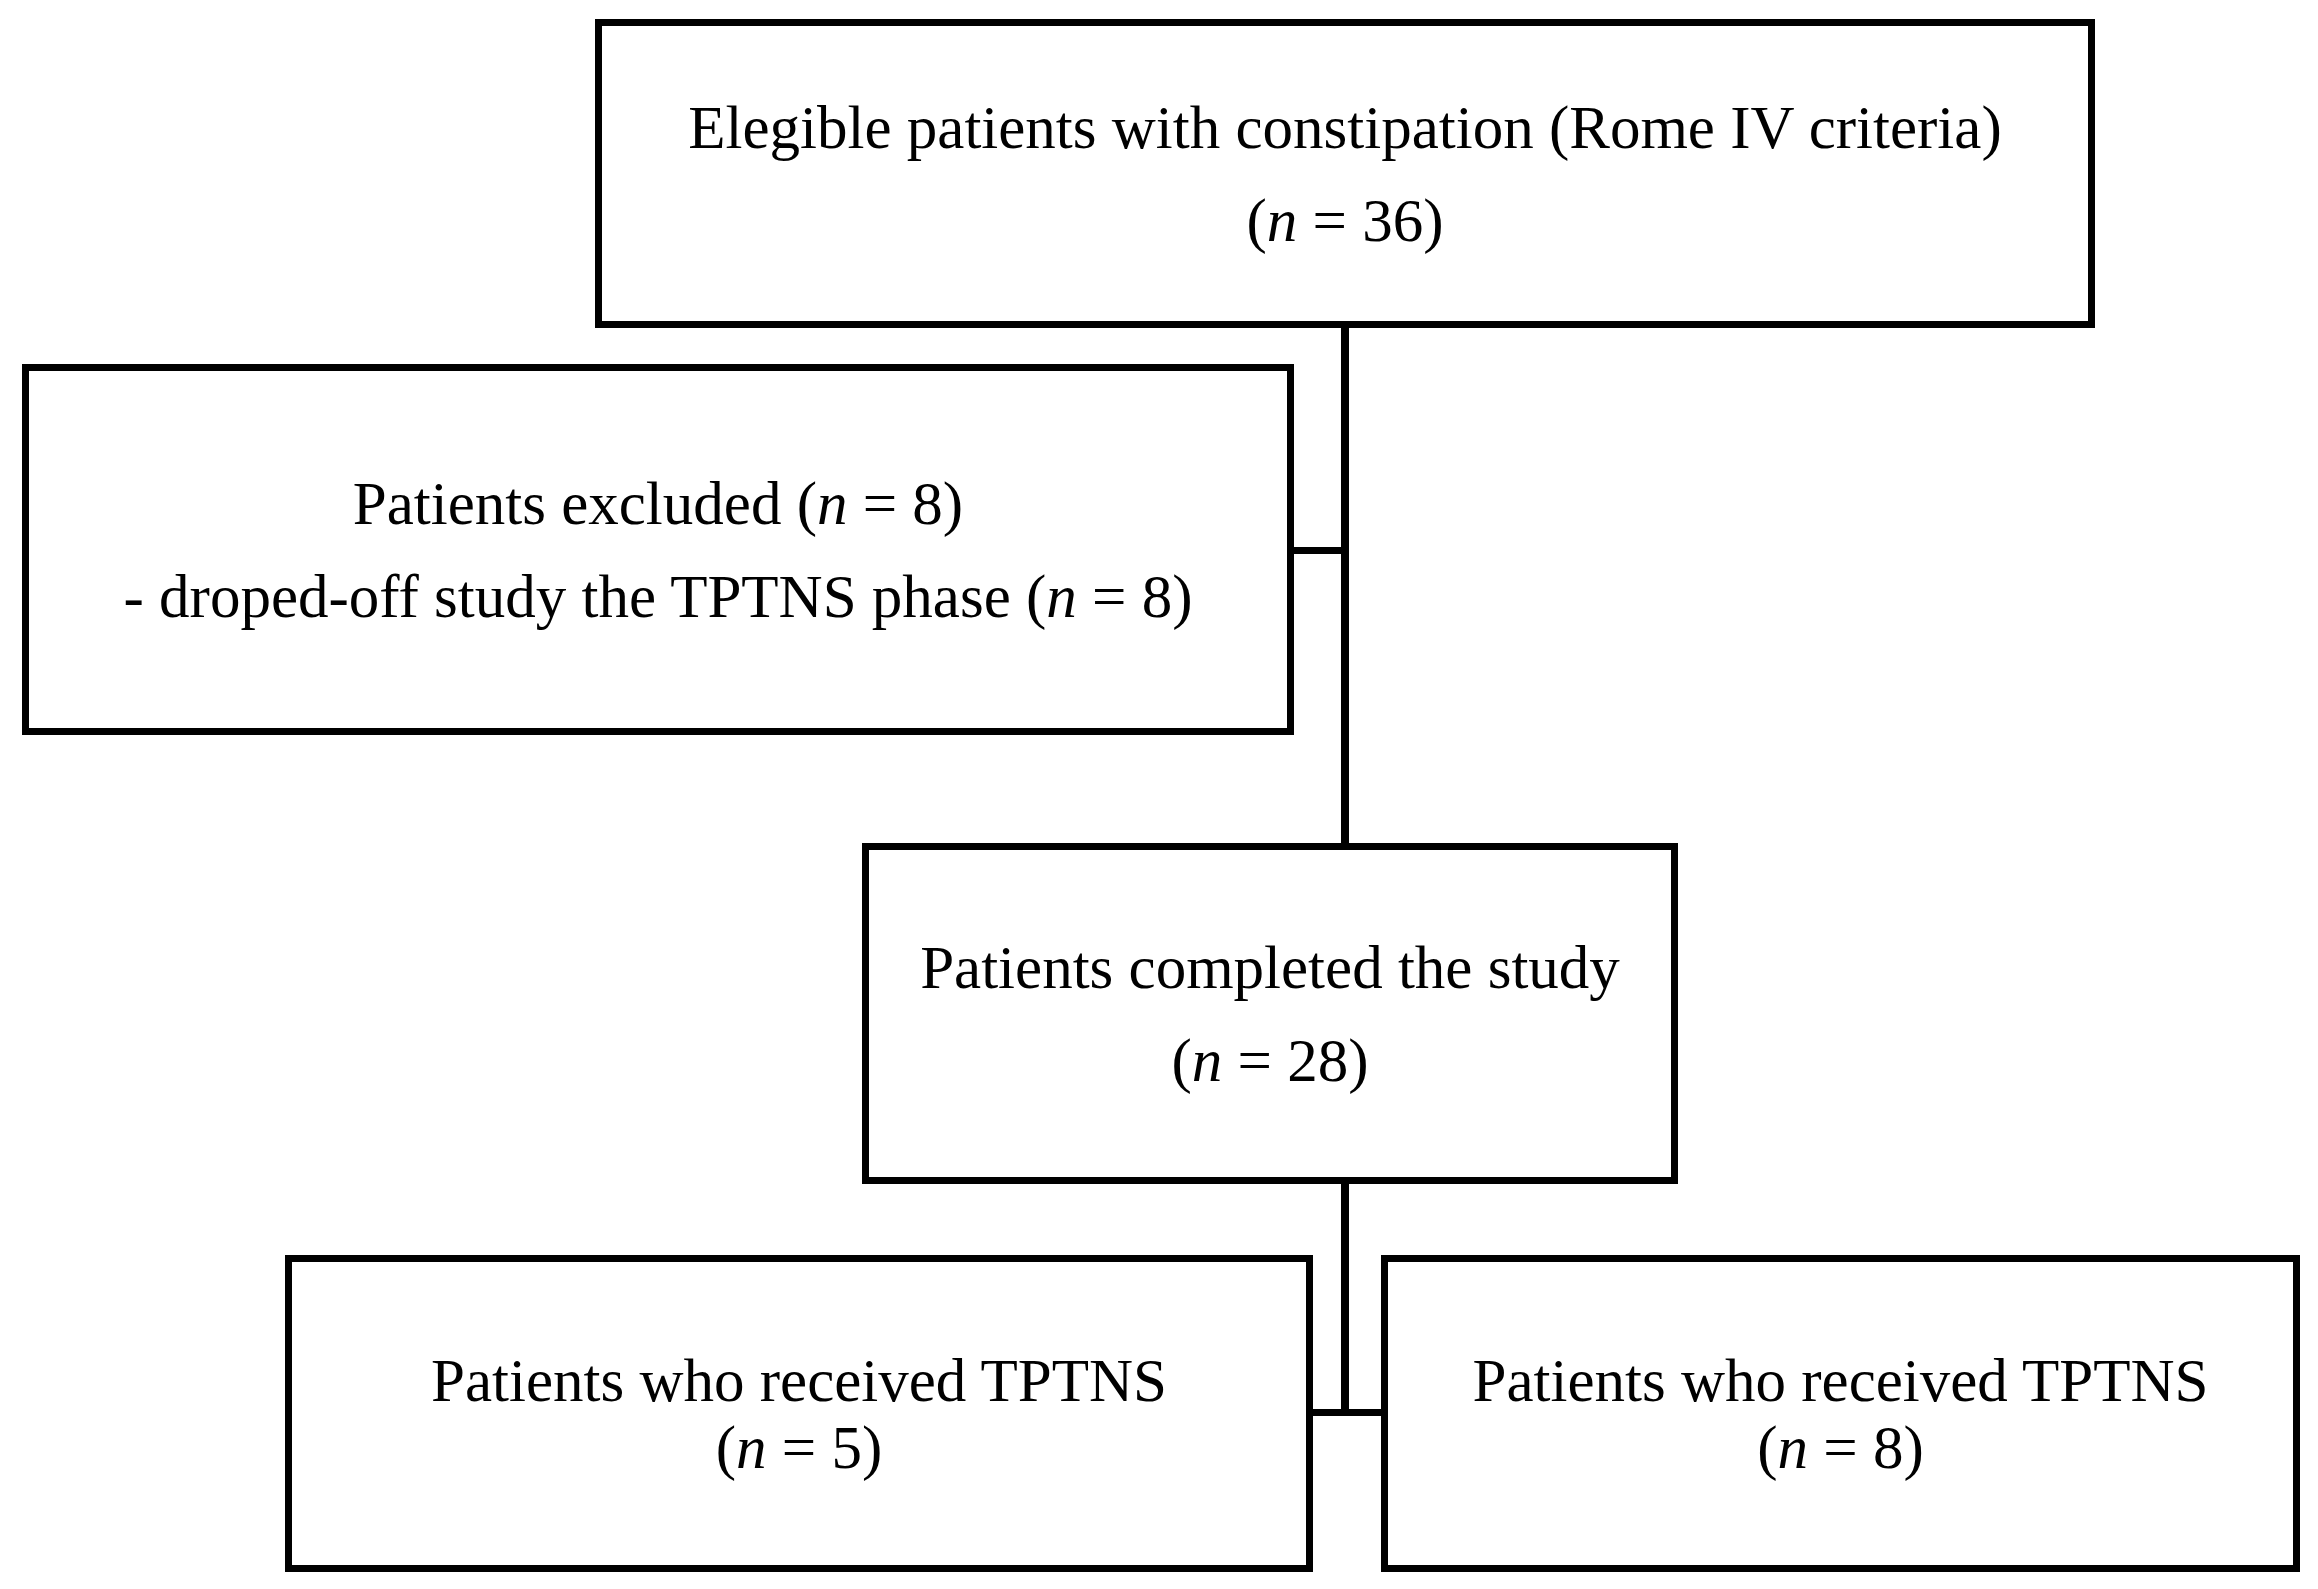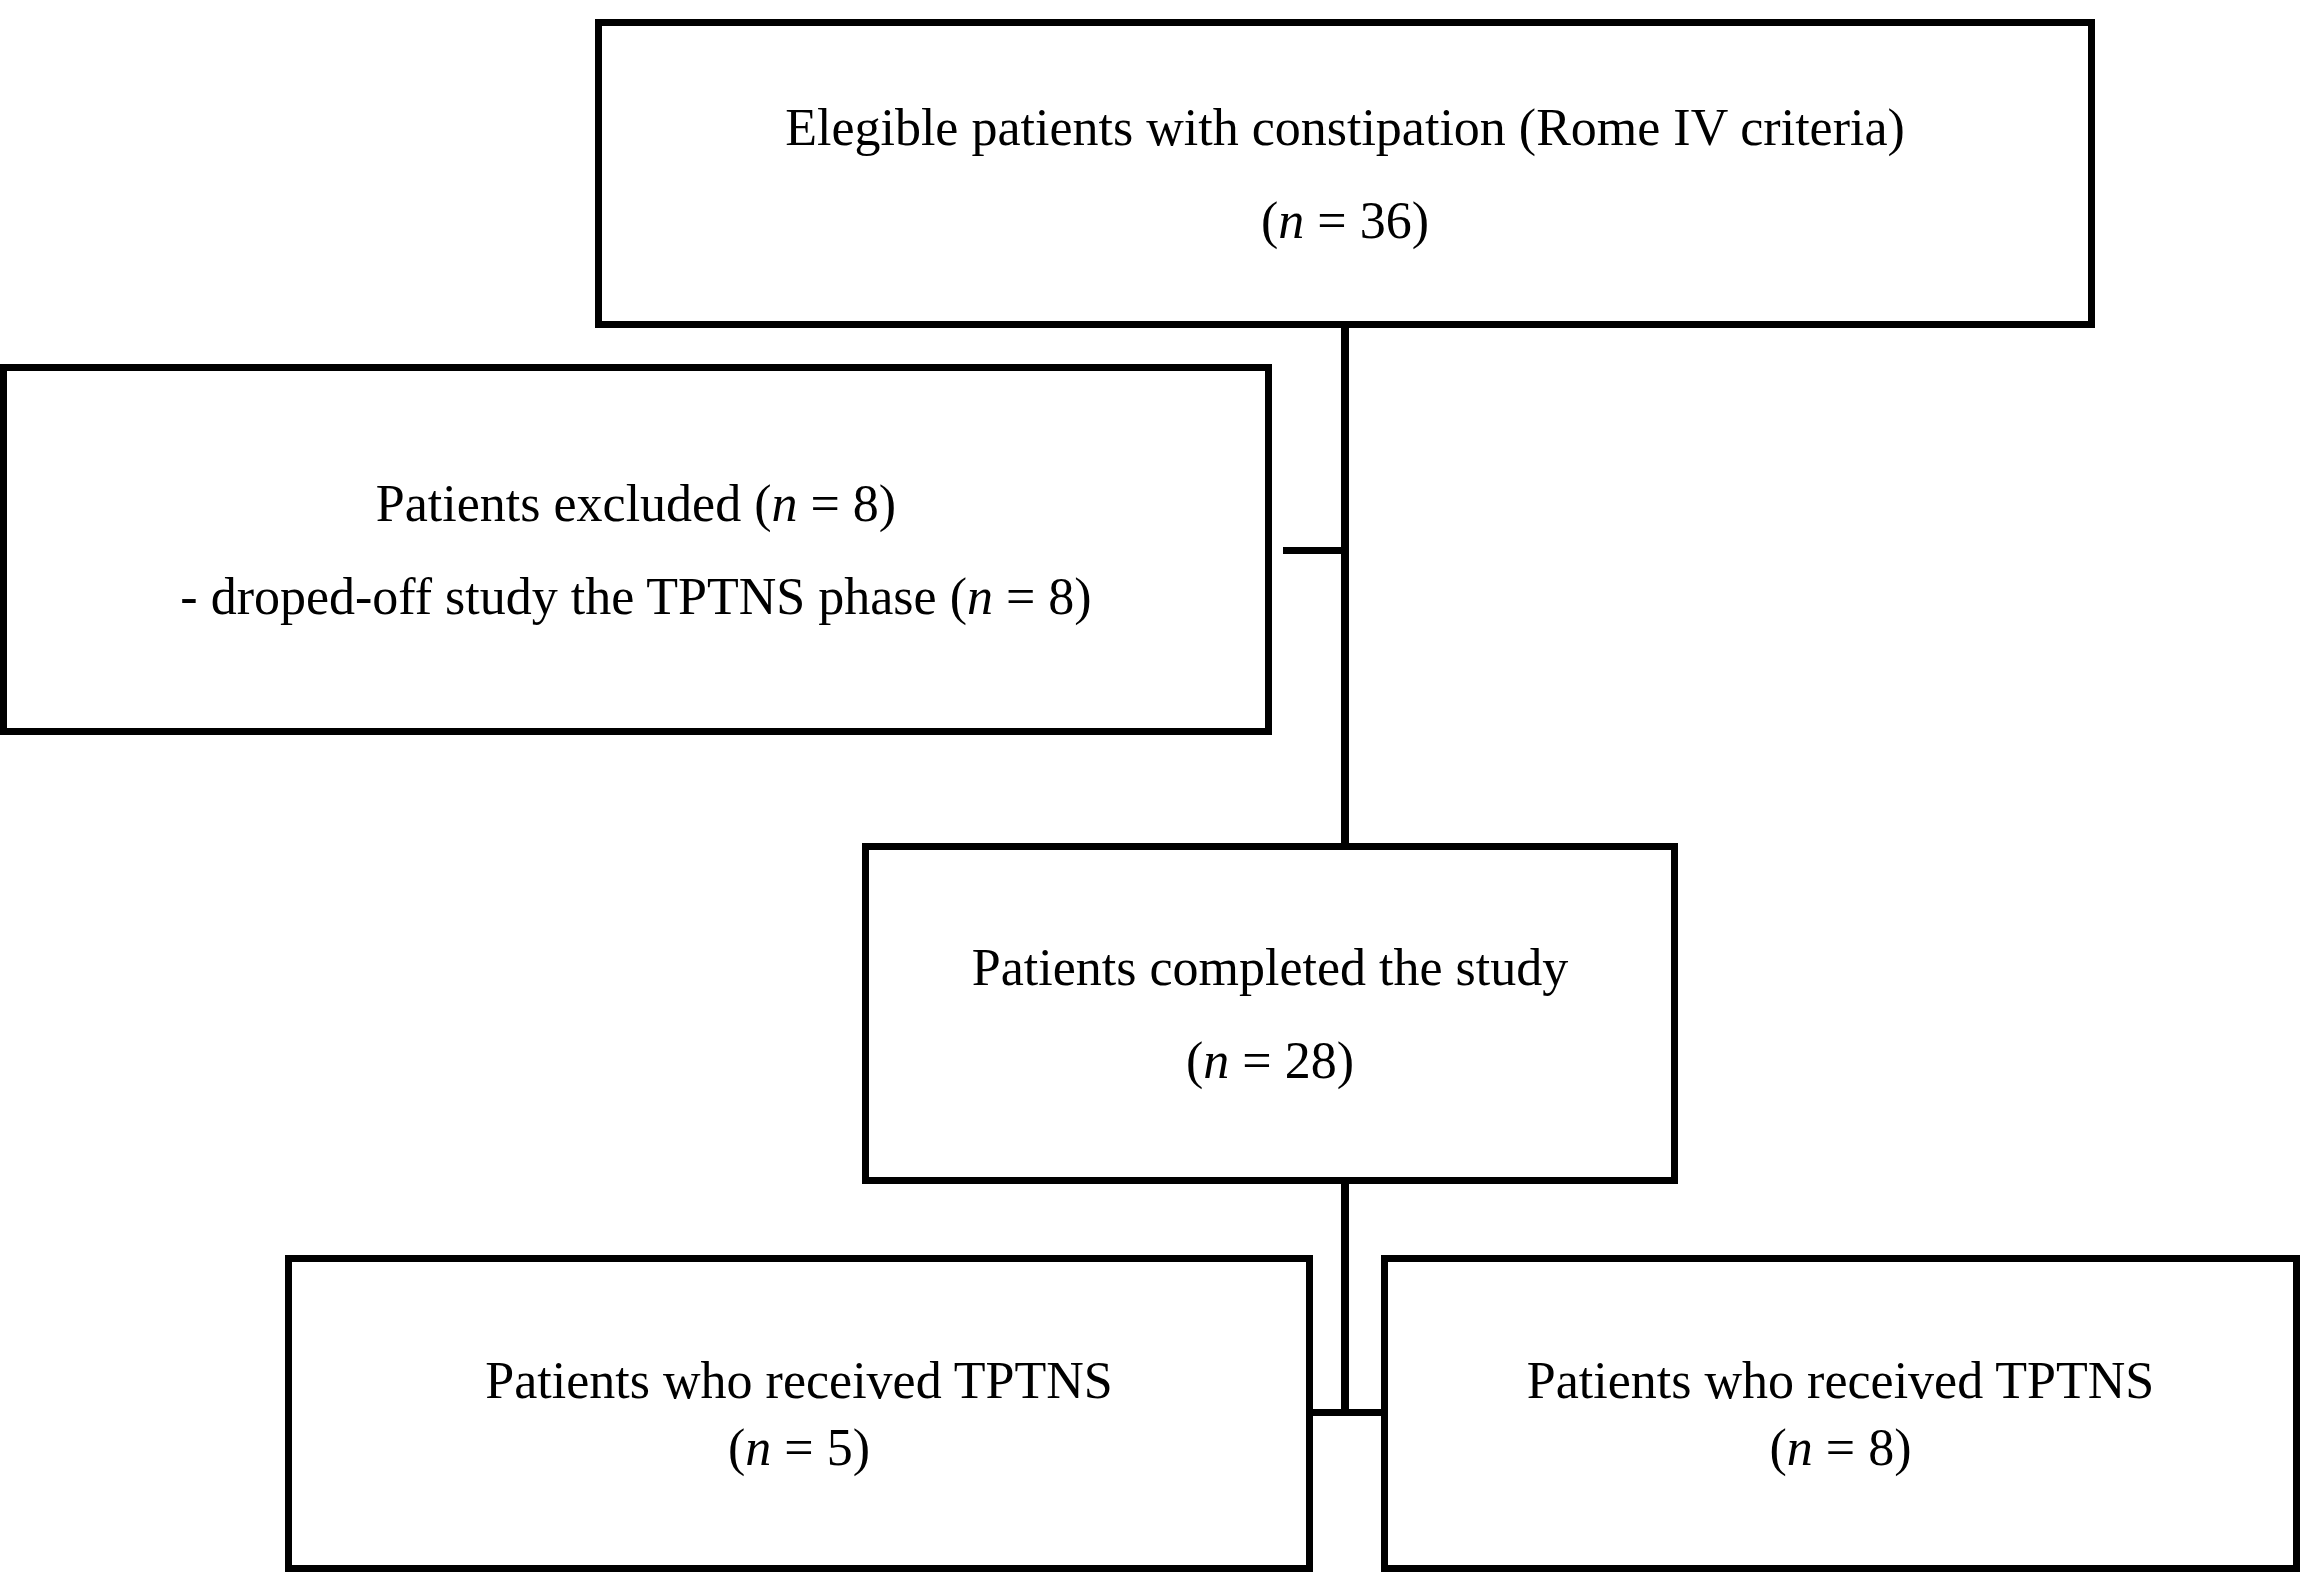--- a/index.html
+++ b/index.html
@@ -15,21 +15,21 @@
   .flow-box {
     position: absolute;
     box-sizing: border-box;
     border: 7.8px solid var(--line-color, #000000);
     background: #ffffff;
     display: flex;
     flex-direction: column;
     align-items: center;
     justify-content: center;
     text-align: center;
-    font-size: 52px;
+    font-size: 61px;
   }
   .box-line {
     line-height: 67px;
     white-space: nowrap;
   }
   .box-line + .box-line { margin-top: 26px; }
   .flow-box.tight .box-line:nth-child(2) { margin-top: 0; }
   .box-line .it { font-style: italic; }
   .connector {
     position: absolute;
@@ -44,21 +44,21 @@
   <div class="connector" style="left:1341px; top:327px; width:7.8px; height:519px;"></div>
   <div class="connector" style="left:1283px; top:547px; width:66px; height:7px;"></div>
   <div class="connector" style="left:1341px; top:1182px; width:7.8px; height:234px;"></div>
   <div class="connector" style="left:1308px; top:1409px; width:78px; height:7px;"></div>
 
   <div class="flow-box" style="left:595px; top:19px; width:1500px; height:309px;">
       <div class="box-line"><span>Elegible patients with constipation (Rome IV criteria)</span></div>
       <div class="box-line"><span>(</span><span class="it">n</span><span> = 36)</span></div>
     </div>
 
-  <div class="flow-box" style="left:0; top:364px; width:1272px; height:371px;">
+  <div class="flow-box" style="left:22px; top:364px; width:1272px; height:371px;">
       <div class="box-line"><span>Patients excluded (</span><span class="it">n</span><span> = 8)</span></div>
       <div class="box-line"><span>- droped-off study the TPTNS phase (</span><span class="it">n</span><span> = 8)</span></div>
     </div>
 
   <div class="flow-box" style="left:862px; top:843px; width:816px; height:341px;">
       <div class="box-line"><span>Patients completed the study</span></div>
       <div class="box-line"><span>(</span><span class="it">n</span><span> = 28)</span></div>
     </div>
 
   <div class="flow-box tight" style="left:285px; top:1255px; width:1028px; height:317px;">

